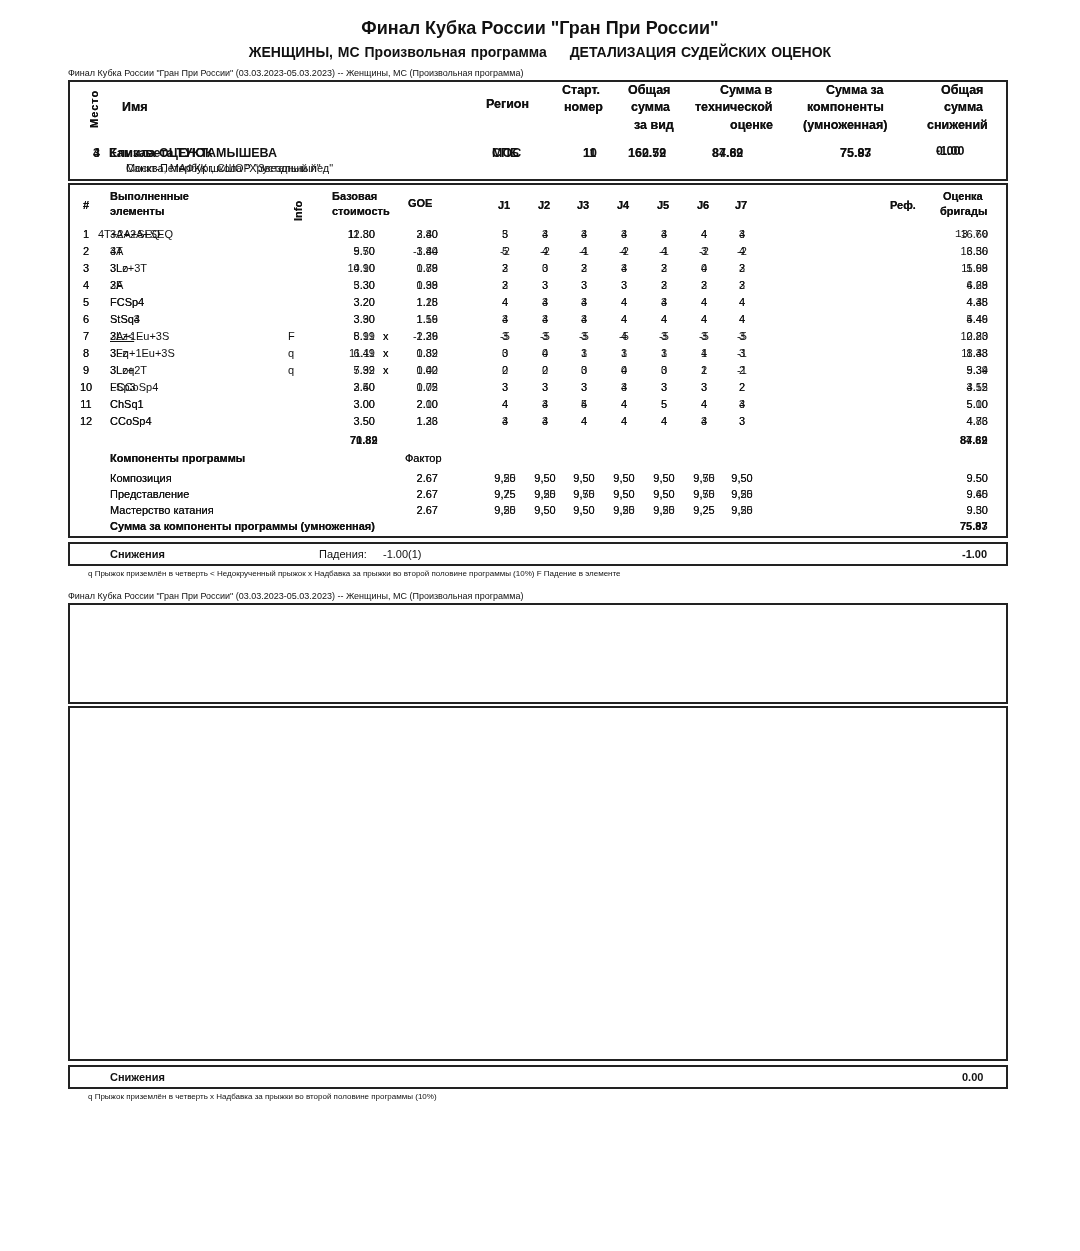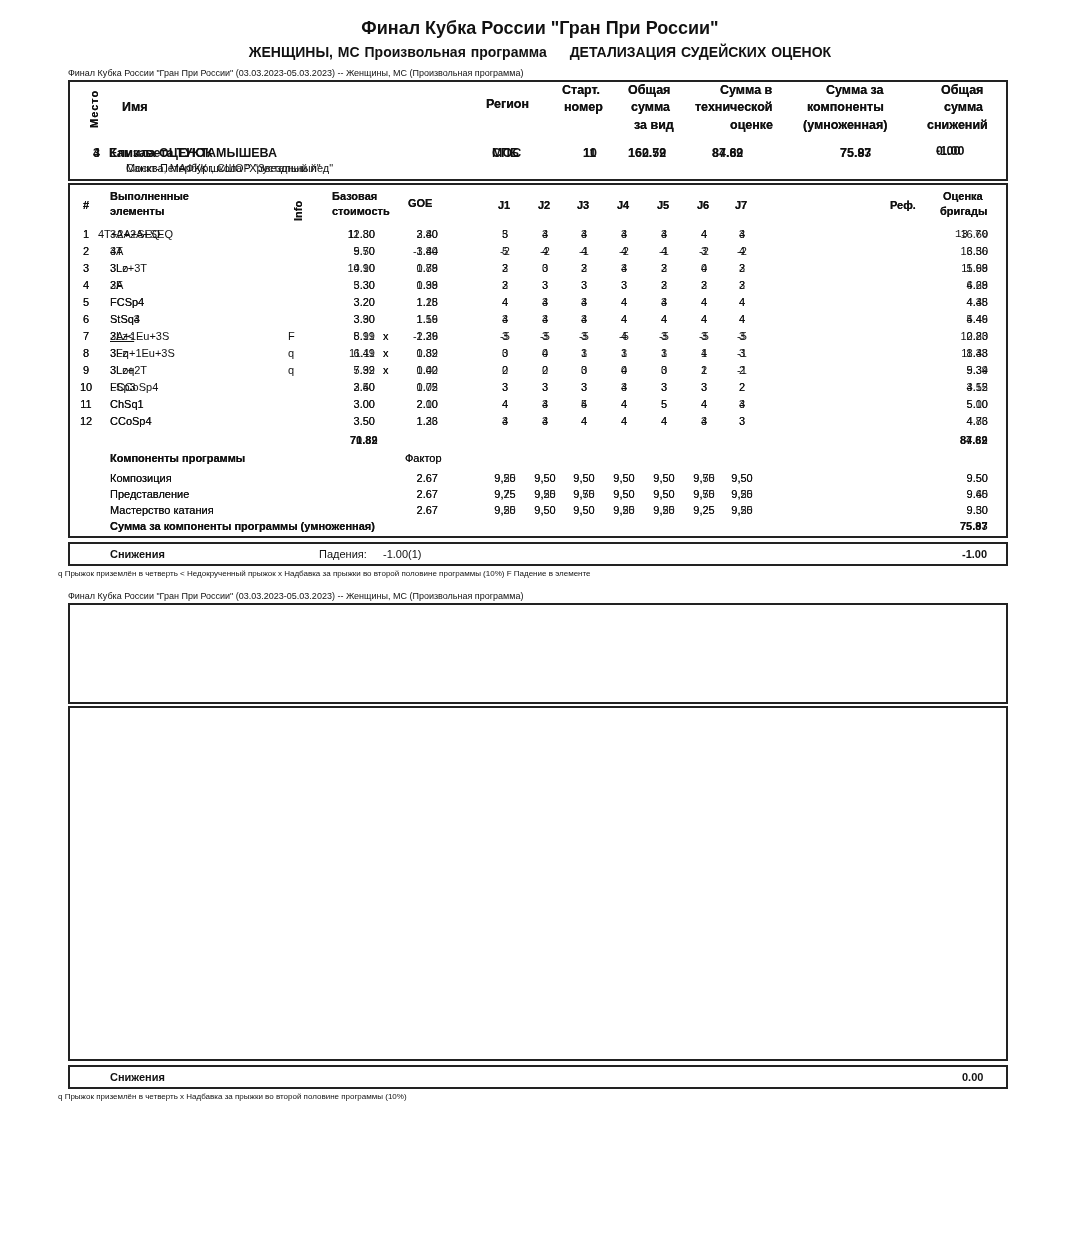--- a/index.html
+++ b/index.html
@@ -5,21 +5,21 @@
   * { box-sizing: border-box; margin: 0; padding: 0; }
   html, body { width: 1080px; height: 1251px; background: #ffffff; }
   body { font-family: "Liberation Sans", sans-serif; color: #111; position: relative; }
   .title { position: absolute; top: 18px; left: 0; width: 1080px; text-align: center; font-size: 18px; font-weight: bold; }
   .subtitle { position: absolute; top: 44px; left: 0; width: 1080px; text-align: center; font-size: 14px; font-weight: bold; word-spacing: 1px; }
   .subtitle span + span { margin-left: 18px; }
   .caption { position: absolute; left: 68px; font-size: 9px; white-space: nowrap; }
   .hdrbox { position: absolute; left: 68px; width: 940px; border: 2px solid #222; }
   .elbox { position: absolute; left: 68px; width: 940px; border: 2px solid #222; }
   .dedbox { position: absolute; left: 68px; width: 940px; height: 24px; border: 2px solid #222; }
-  .legend { position: absolute; left: 58px; font-size: 8px; white-space: nowrap; }
+  .legend { position: absolute; left: 88px; font-size: 8px; white-space: nowrap; }
 
   .abs { position: absolute; white-space: nowrap; }
   .b { font-weight: bold; }
   .hd { font-size: 12.5px; font-weight: bold; line-height: 17px; }
   .mesto { position: absolute; font-size: 11px; font-weight: bold; transform: rotate(-90deg); transform-origin: left top; letter-spacing: 1px; }
 
   .eh { font-size: 11px; font-weight: bold; line-height: 15px; }
   .info-rot { position: absolute; font-size: 11px; font-weight: bold; transform: rotate(-90deg); transform-origin: left top; }
   .row { position: absolute; left: 0; width: 936px; height: 17px; font-size: 11px; }
   .row > span { position: absolute; top: 0; white-space: nowrap; }

